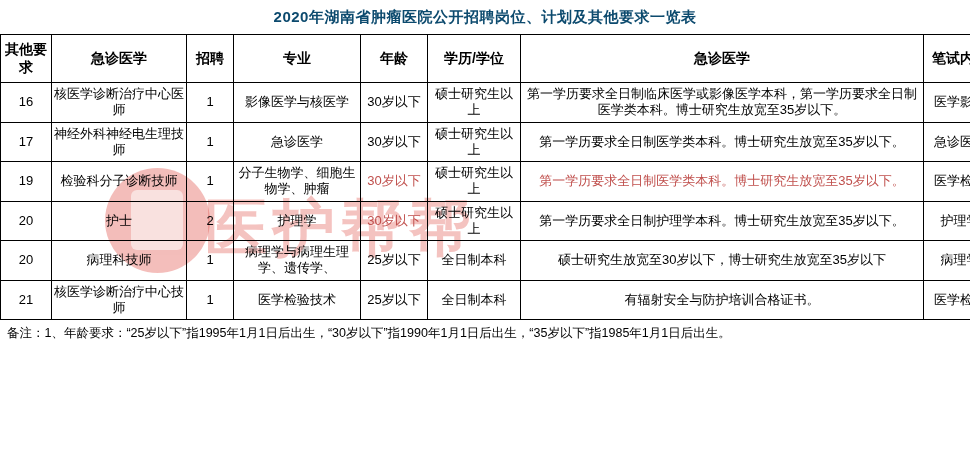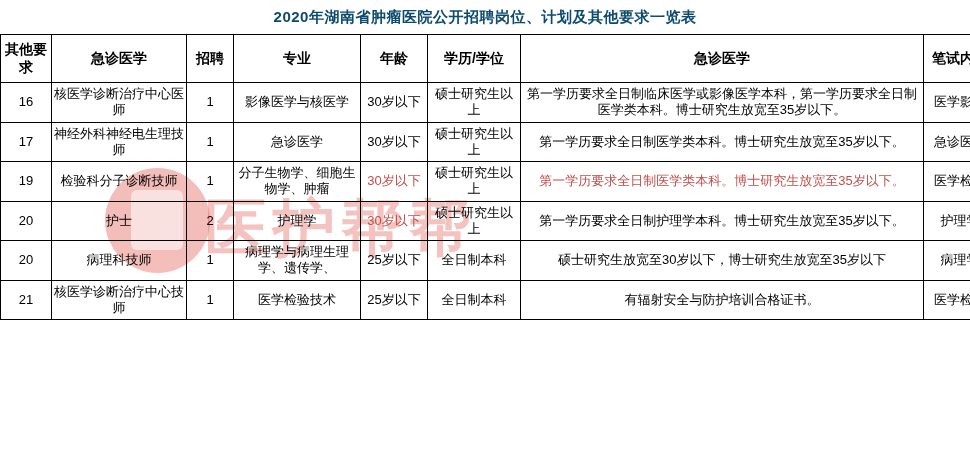--- a/index.html
+++ b/index.html
@@ -202,14 +202,15 @@
         <td>医学检验技术</td>
         <td>25岁以下</td>
         <td>全日制本科</td>
         <td class="other-cell">有辐射安全与防护培训合格证书。</td>
         <td>医学检验</td>
       </tr>
     </tbody>
   </table>
   </div>
 
+  <div class="note">备注：1、年龄要求：“25岁以下”指1995年1月1日后出生，“30岁以下”指1990年1月1日后出生，“35岁以下”指1985年1月1日后出生。</div>
 
 </div>
 
 </body></html>

